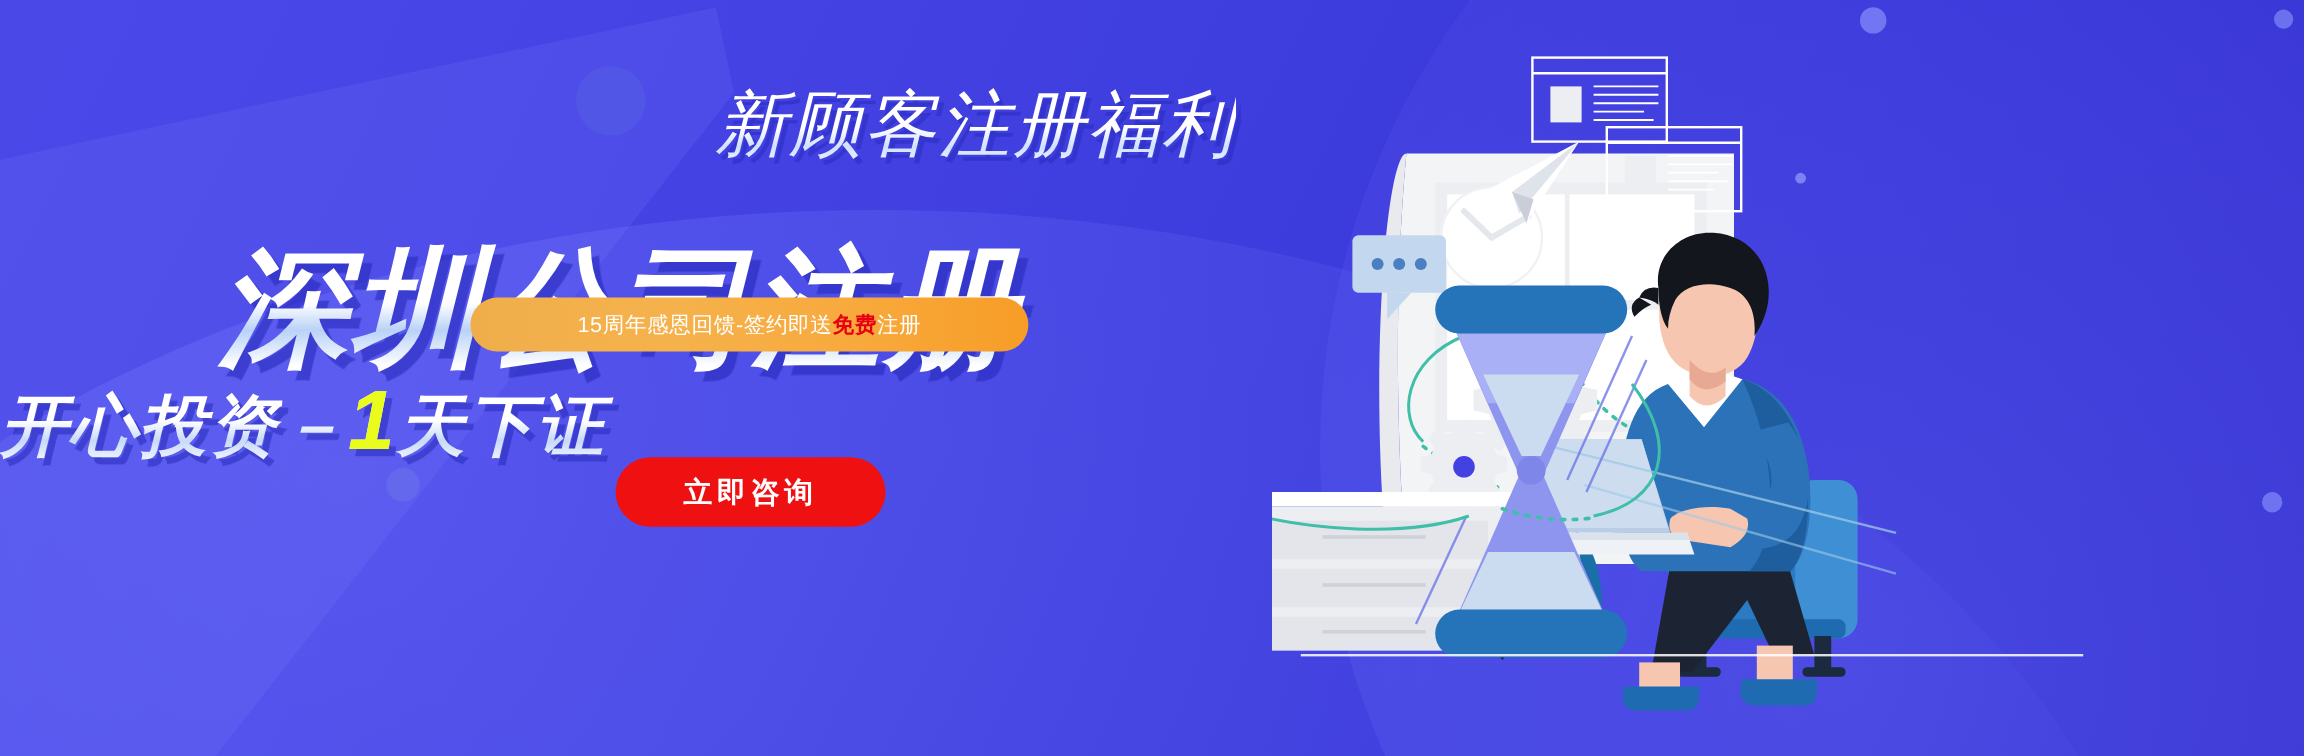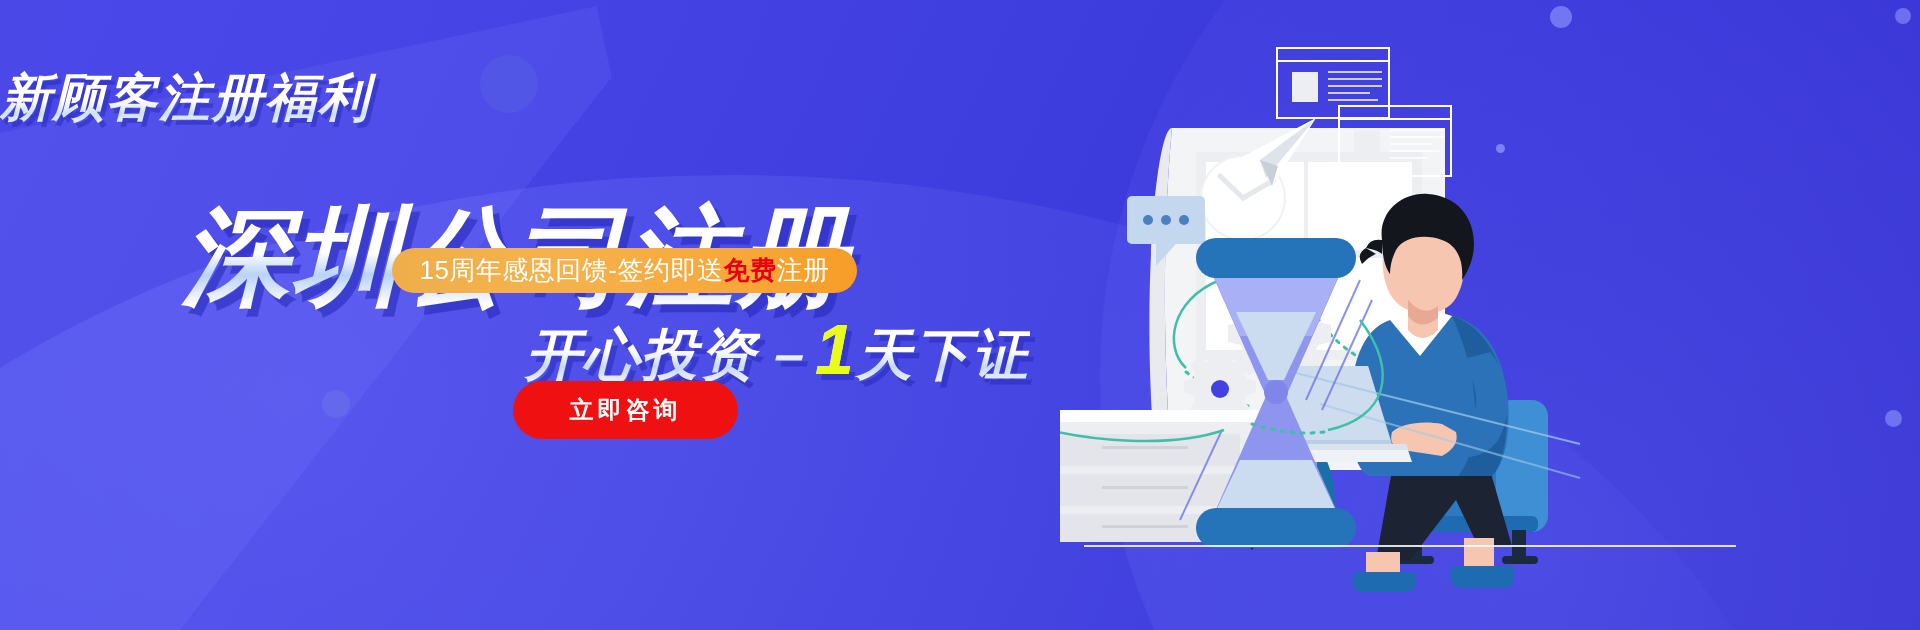--- a/index.html
+++ b/index.html
@@ -32,46 +32,46 @@
   .dot.d4{left:1496px;top:144px;width:9px;height:9px;background:#7d81f4;}
   .dot.d5{left:1885px;top:410px;width:17px;height:17px;background:#6f73ef;}
   .dot.d6{left:638px;top:268px;width:13px;height:13px;background:#8b8ef2;}
   .dot.d7{left:1895px;top:8px;width:16px;height:16px;background:#6b70ee;}
   .floorline{position:absolute;left:1084px;top:545px;width:652px;height:2px;background:rgba(255,255,255,.85);}
 
   
   .copy{position:absolute;left:0;top:0;width:1030px;height:630px;}
 
   .eyebrow{
-    position:absolute;left:0;top:64px;width:1030px;text-align:left;
-    font-size:51px;font-weight:bold;font-style:italic;letter-spacing:2px;
+    position:absolute;left:0;top:64px;width:1030px;text-align:right;
+    font-size:60px;font-weight:normal;font-style:italic;letter-spacing:2px;
     color:#ffffff;
     background:linear-gradient(180deg,#ffffff 0%,#ffffff 52%,#cfe0ff 72%,#ffffff 100%);
     -webkit-background-clip:text;background-clip:text;-webkit-text-fill-color:transparent;
     text-shadow:none;
     filter:drop-shadow(4px 5px 0 rgba(40,44,190,.55));
   }
   .headline{
     position:absolute;left:0;top:128px;width:1030px;text-align:center;
     font-size:108px;font-weight:bold;font-style:italic;letter-spacing:3px;line-height:1.05;
     background:linear-gradient(180deg,#ffffff 0%,#ffffff 46%,#b9d2f7 66%,#ffffff 92%);
     -webkit-background-clip:text;background-clip:text;-webkit-text-fill-color:transparent;
     filter:drop-shadow(7px 8px 0 rgba(38,42,186,.6));
   }
 
   .badge{
     position:absolute;left:392px;top:248px;width:465px;height:45px;border-radius:23px;
     background:linear-gradient(90deg,#f0ae4b 0%,#f5b24c 35%,#f8a93c 70%,#f79d27 100%);
     display:flex;align-items:center;justify-content:center;
-    font-size:26px;color:#ffffff;letter-spacing:.5px;white-space:nowrap;
+    font-size:18px;color:#ffffff;letter-spacing:.5px;white-space:nowrap;
   }
   .badge .hot{color:#e60012;font-weight:bold;text-align:right;}
 
   .tagline{
-    position:absolute;left:0;top:310px;width:1030px;text-align:right;
+    position:absolute;left:0;top:310px;width:1030px;text-align:left;
     font-size:56px;font-weight:bold;font-style:italic;letter-spacing:2px;
     background:linear-gradient(180deg,#ffffff 0%,#ffffff 48%,#c7d9f8 68%,#ffffff 95%);
     -webkit-background-clip:text;background-clip:text;-webkit-text-fill-color:transparent;
     filter:drop-shadow(5px 6px 0 rgba(38,42,186,.55));
     text-decoration:underline;
   }
   .tagline .num{
     -webkit-text-fill-color:#e9fc1b;color:#e9fc1b;font-size:70px;
   }
 

